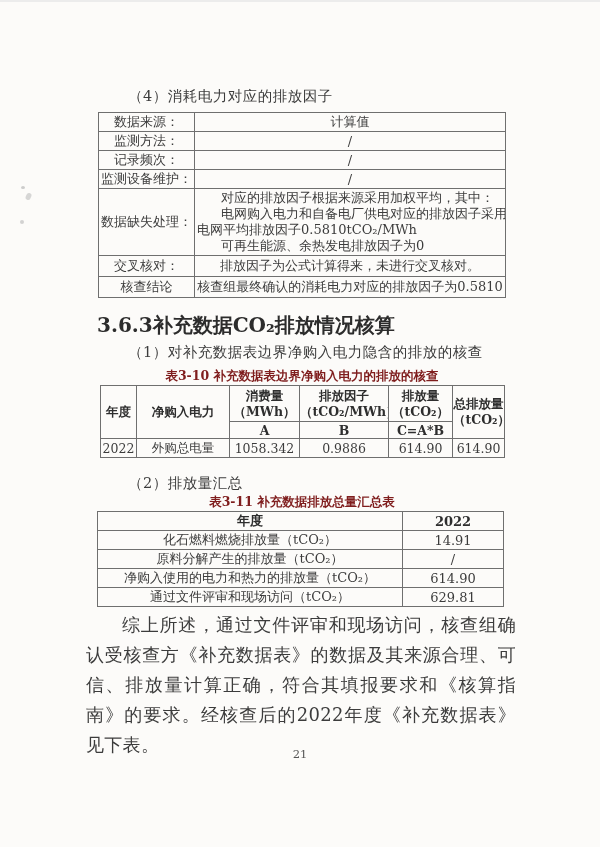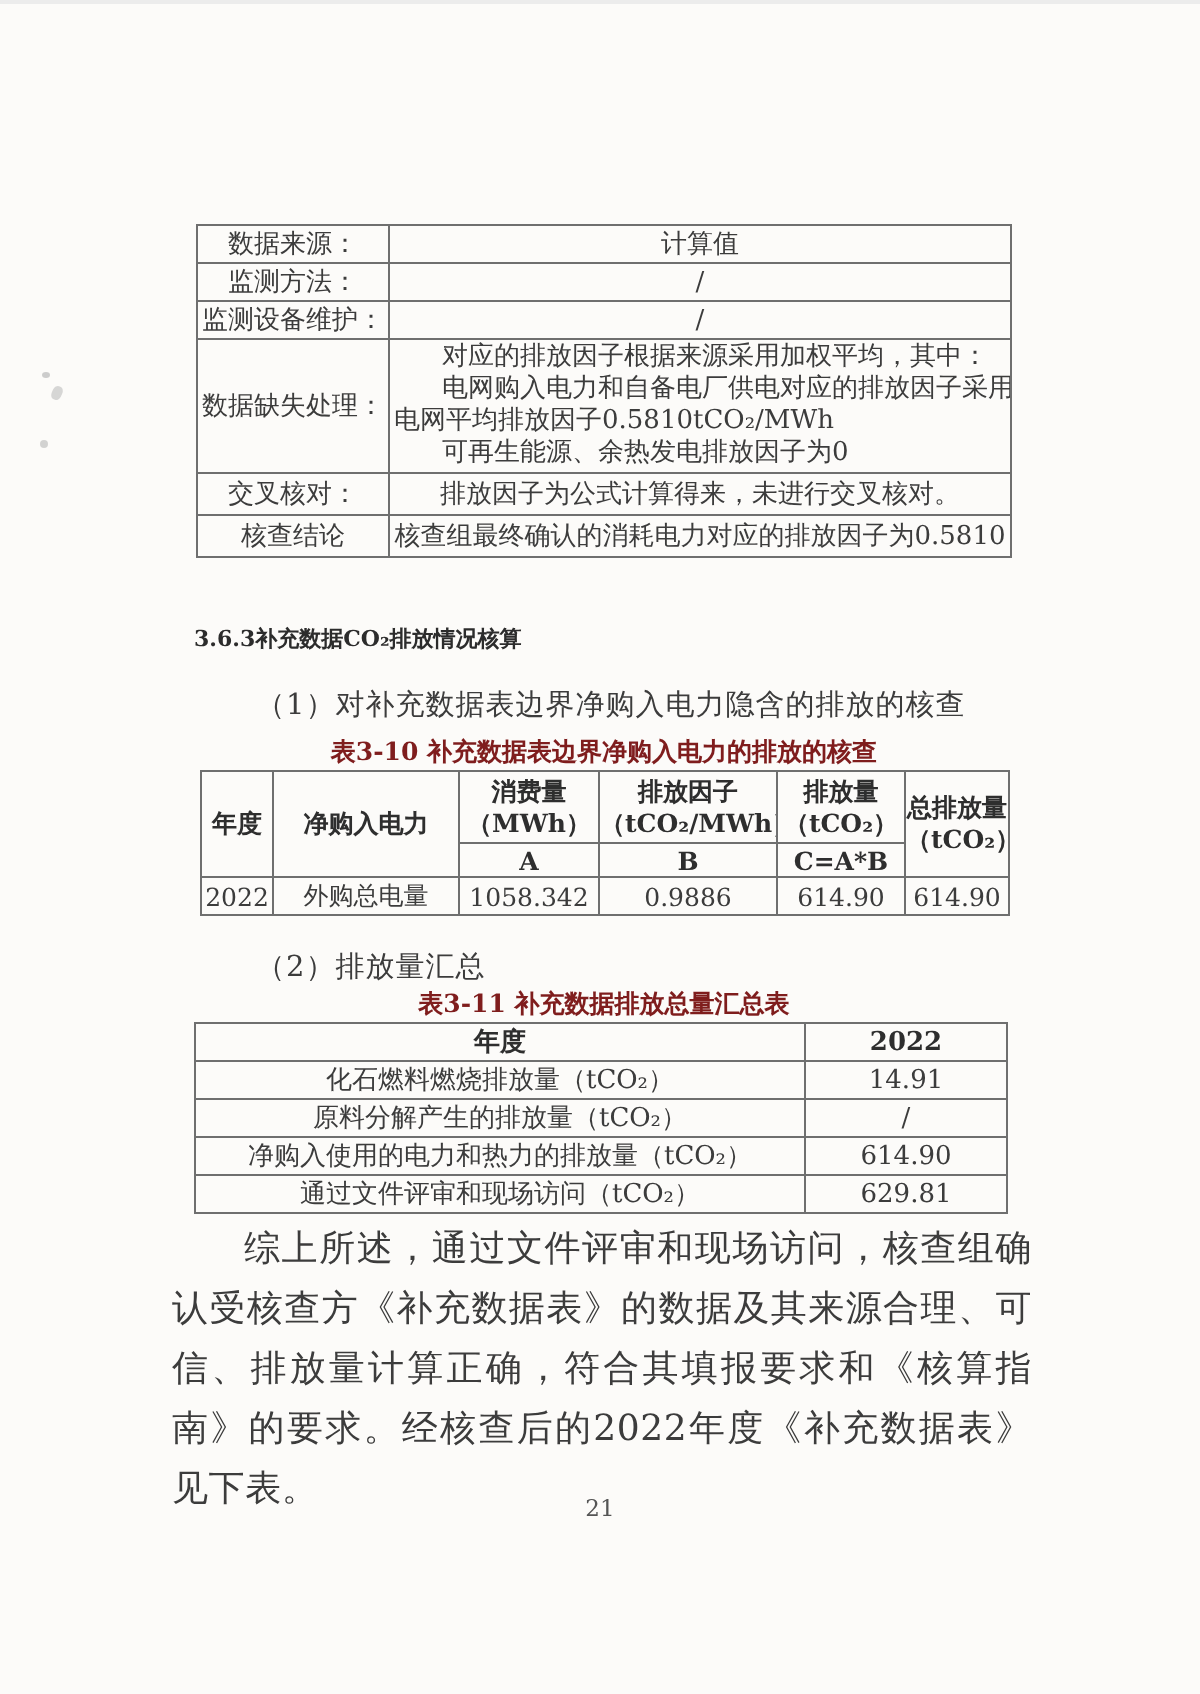--- a/index.html
+++ b/index.html
@@ -23,21 +23,21 @@
   
   .t1{position:absolute;left:98px;top:112px;width:408px;font-size:13px;}
   .t1 .lbl{width:95px;text-align:center;height:18px;padding:0;}
   .t1 .val{text-align:center;padding:0;}
   .t1 .mis{vertical-align:top;padding:1px 2px 0 2px;}
   .mline{line-height:16px;text-align:left;white-space:nowrap;}
   .mline.ind{padding-left:24px;}
   .t1 .h20{height:20px;}
   .t1 .h66{height:66px;}
 
-  .h363{position:absolute;left:97px;top:312px;font-size:11px;font-weight:bold;color:#2c2c2c;white-space:nowrap;}
+  .h363{position:absolute;left:97px;top:312px;font-size:20px;font-weight:bold;color:#2c2c2c;white-space:nowrap;}
   .item{position:absolute;left:128px;font-size:14.5px;letter-spacing:.5px;white-space:nowrap;}
   .item1{top:343px;}
   .item2{top:474px;}
   .caption{position:absolute;left:98px;width:408px;text-align:center;font-weight:bold;font-size:12.5px;color:#7f1d1d;white-space:nowrap;}
   .cap310{top:368px;}
   .cap311{top:494px;}
 
   
   .t310{position:absolute;left:100px;top:385px;width:404px;font-size:12.5px;text-align:center;}
   .t310 td{padding:0;}
@@ -58,29 +58,34 @@
 </style>
 </head>
 <body>
 
 <div class="page">
   <div class="topband"></div>
   <div class="speck sp1"></div>
   <div class="speck sp2"></div>
   <div class="speck sp3"></div>
 
+  <div class="h4">（4）消耗电力对应的排放因子</div>
 
   <table class="t1">
     <tbody>
       <tr>
         <td class="lbl">数据来源：</td>
         <td class="val">计算值</td>
       </tr>
       <tr>
         <td class="lbl">监测方法：</td>
+        <td class="val">/</td>
+      </tr>
+      <tr>
+        <td class="lbl">记录频次：</td>
         <td class="val">/</td>
       </tr>
       <tr>
         <td class="lbl">监测设备维护：</td>
         <td class="val">/</td>
       </tr>
       <tr>
         <td class="lbl h66">数据缺失处理：</td>
         <td class="val mis">
           <div class="mline ind">对应的排放因子根据来源采用加权平均，其中：</div>

